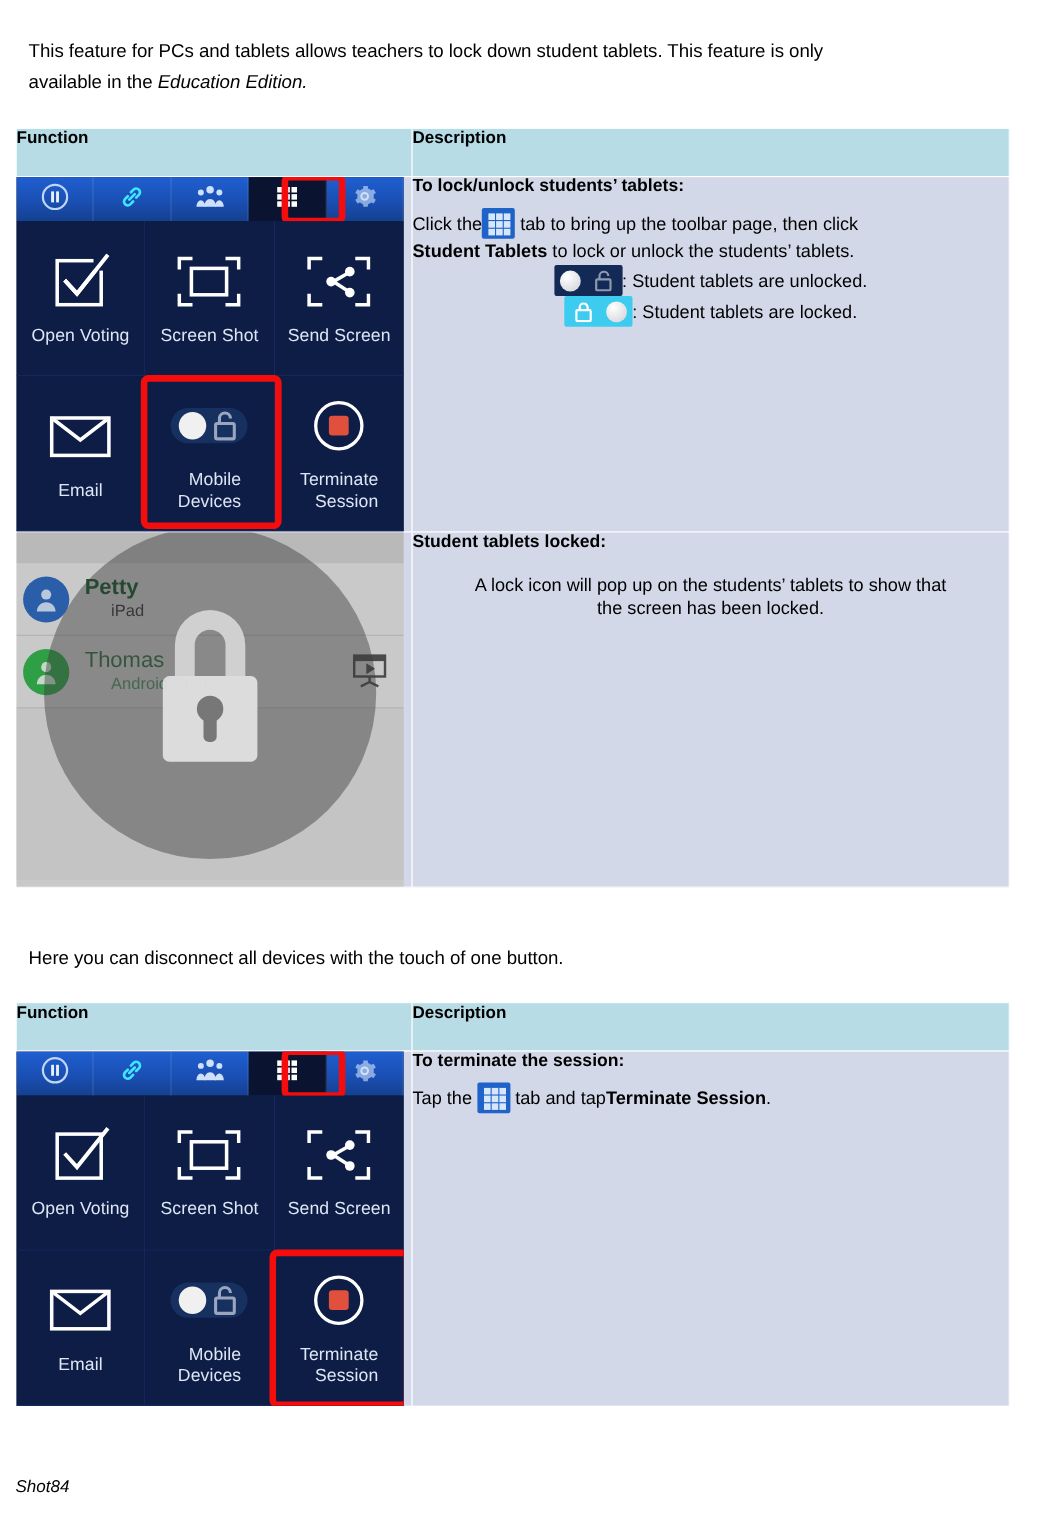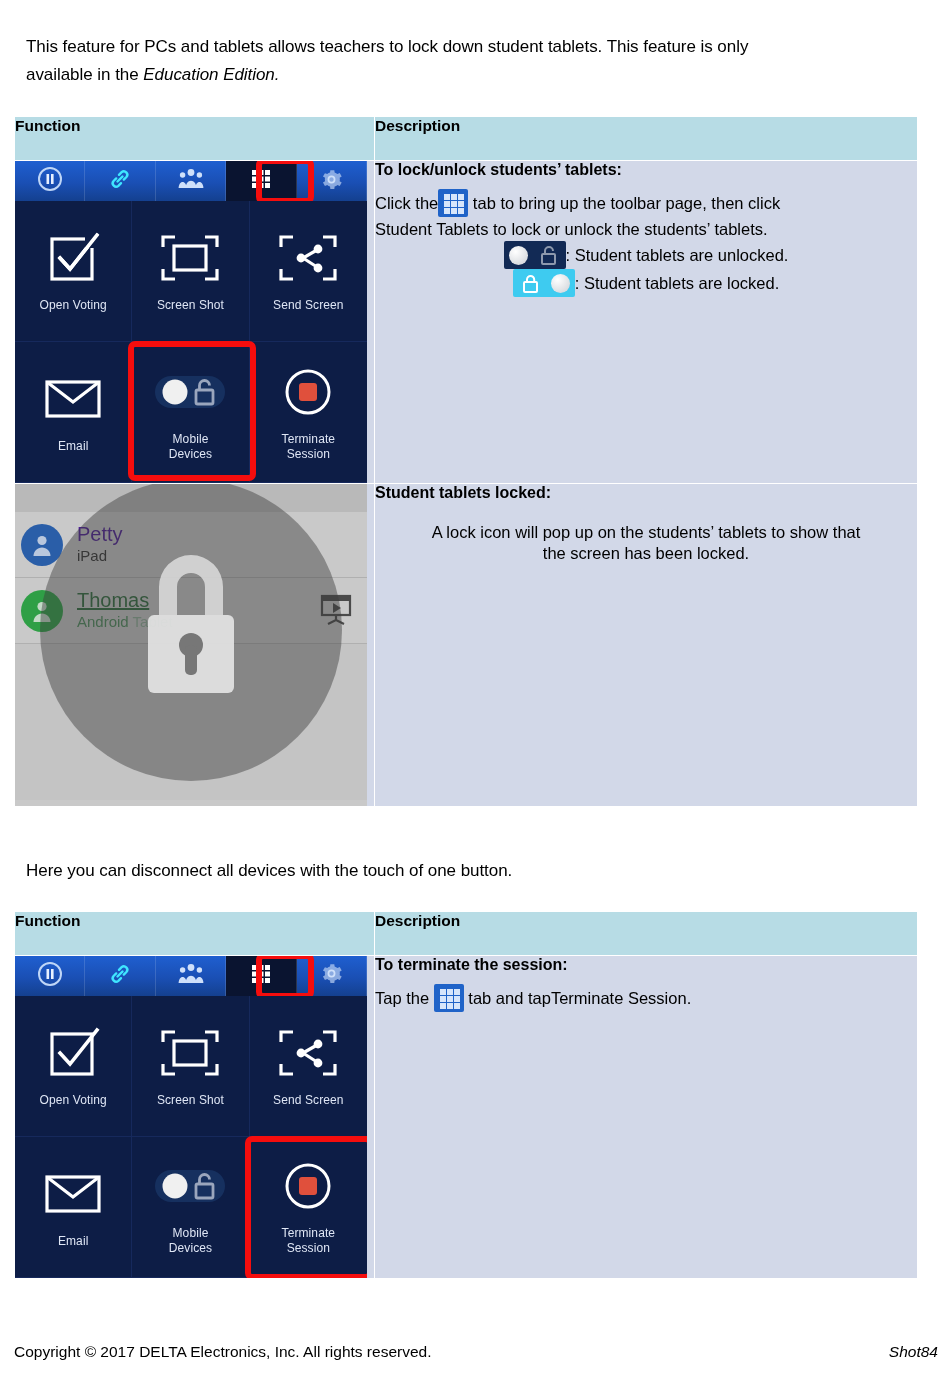--- a/index.html
+++ b/index.html
@@ -54,21 +54,21 @@
   td.cell-fn, td.cell-desc {
     background: #d2d8e8;
     border: 1px solid #ffffff;
   }
   td.cell-fn { width: 360px; padding: 2px 3px 3px 2px; }
   td.cell-desc { padding: 14px 10px 10px 14px; }
 
   .desc-title { font-size: 16px; font-weight: bold; margin: 0 0 10px 0; }
   .desc-line  { font-size: 16.5px; line-height: 1.48; margin: 0; }
   .desc-line.tight { line-height: 1.28; text-align: center; }
-  .desc-line b { font-weight: normal; }
+  .desc-line b { font-weight: bold; }
 
   
   .grid-chip {
     display: inline-block;
     width: 30px; height: 28px;
     vertical-align: -8px;
     background: #1f63c8;
     border-radius: 2px;
     position: relative;
   }
@@ -132,23 +132,23 @@
     border-bottom: 1px solid #16295c;
     display: flex; flex-direction: column;
     align-items: center; justify-content: center;
     background: #0d1d46;
   }
   .tile:nth-child(3n) { border-right: none; }
   .tile-ico { height: 58px; display: flex; align-items: center; justify-content: center; }
   .tile-label {
     margin-top: 11px;
     color: #dfe6f5;
-    font-size: 12px;
+    font-size: 16px;
     line-height: 1.22;
-    text-align: center;
+    text-align: right;
     letter-spacing: 0.1px;
   }
   
   .hl {
     position: absolute;
     border: 6px solid #f50d0d;
     border-radius: 7px;
     pointer-events: none;
   }
 
@@ -169,23 +169,23 @@
   }
   .ll-row .ava {
     width: 42px; height: 42px; border-radius: 50%;
     display: flex; align-items: center; justify-content: center;
     flex: none;
   }
   .ll-row .ava.blue  { background: #2a5ea8; }
   .ll-row .ava.green { background: #2f9f46; }
   .ll-meta { margin-left: 14px; }
   .ll-name { font-size: 20px; line-height: 1.05; }
-  .ll-name.blue-n { color: #4c1d95; }
+  .ll-name.blue-n { color: #14532d; font-weight: bold; }
   .ll-name.green-n { color: #2f6b3d; }
-  .ll-dev { font-size: 15px; line-height: 1.25; margin-top: 2px; }
+  .ll-dev { font-size: 15px; line-height: 1.25; margin-top: 2px; margin-left: 24px; }
   .ll-dev.blue-d { color: #333333; }
   .ll-dev.green-d { color: #4d8a5c; }
   .ll-dev .faint { color: #8fae98; }
   .ll-present { position: absolute; right: 14px; top: 16px; }
   .ll-rest { background: #c4c4c4; height: 156px; }
   .lock-dim {
     position: absolute; left: 50%; top: 146px;
     transform: translate(-50%, -50%);
     width: 302px; height: 302px; border-radius: 50%;
     background: rgba(60,60,60,0.45);
@@ -444,21 +444,21 @@
           <div class="ll-row">
             <span class="ava green">
               <svg width="26" height="26" viewBox="0 0 26 26">
                 <g fill="#c2d9c6">
                   <circle cx="13" cy="8.5" r="4.6"></circle>
                   <path d="M4.5 24 c0-5 3.8-8.6 8.5-8.6 s8.5 3.6 8.5 8.6 z"></path>
                 </g>
               </svg>
             </span>
             <span class="ll-meta">
-              <span class="ll-name green-n" style="display:block;text-decoration:underline;">Thomas</span>
+              <span class="ll-name green-n" style="display:block;">Thomas</span>
               <span class="ll-dev green-d" style="display:block;">
                 <span>Android</span><span class="faint"> Tablet</span>
               </span>
             </span>
             <span class="ll-present">
               <svg width="34" height="32" viewBox="0 0 34 32">
                 <rect x="3" y="2" width="28" height="19" fill="none" stroke="#4a4a4a" stroke-width="2.2"></rect>
                 <rect x="3" y="2" width="28" height="5" fill="#4a4a4a"></rect>
                 <path d="M14 9 L22 14 L14 19 Z" fill="#4a4a4a"></path>
                 <path d="M17 21 V26 M9 30 L17 26 L25 30" fill="none" stroke="#4a4a4a" stroke-width="2.2"></path>
@@ -665,19 +665,18 @@
             <i style="left:6px;  top:12px;"></i><i style="left:13px; top:12px;"></i><i style="left:20px; top:12px;"></i>
             <i style="left:6px;  top:19px;"></i><i style="left:13px; top:19px;"></i><i style="left:20px; top:19px;"></i>
           </span><span> tab and tap</span><b>Terminate Session</b><span>.</span>
         </p>
       </td>
     </tr>
   </tbody>
     </table>
 
   <div class="footer">
-    <span>Copyright © 2017 DELTA Electronics, Inc. All rights reserved.</span>
     <span class="pg">
       <span>Shot</span><span class="num">84</span>
     </span>
   </div>
 
 </div>
 
 </body></html>

